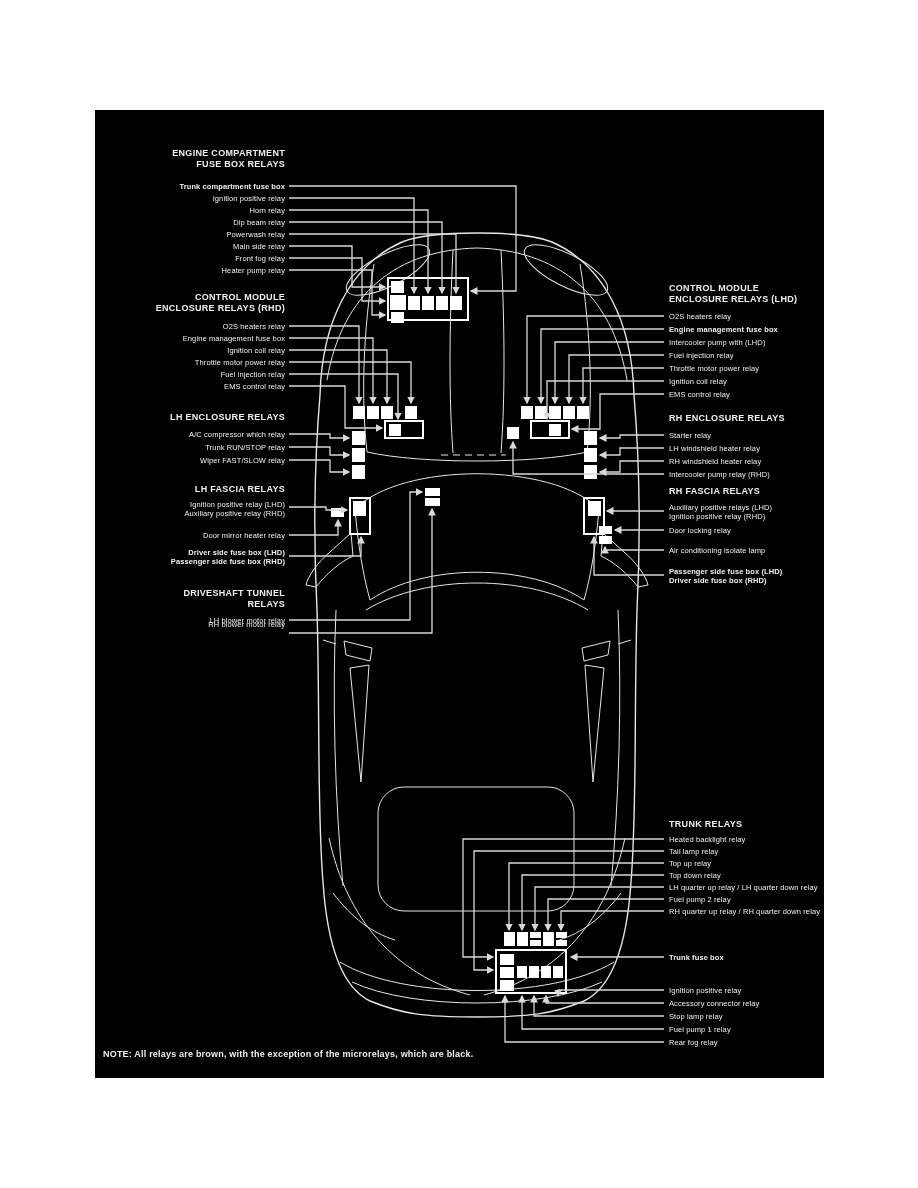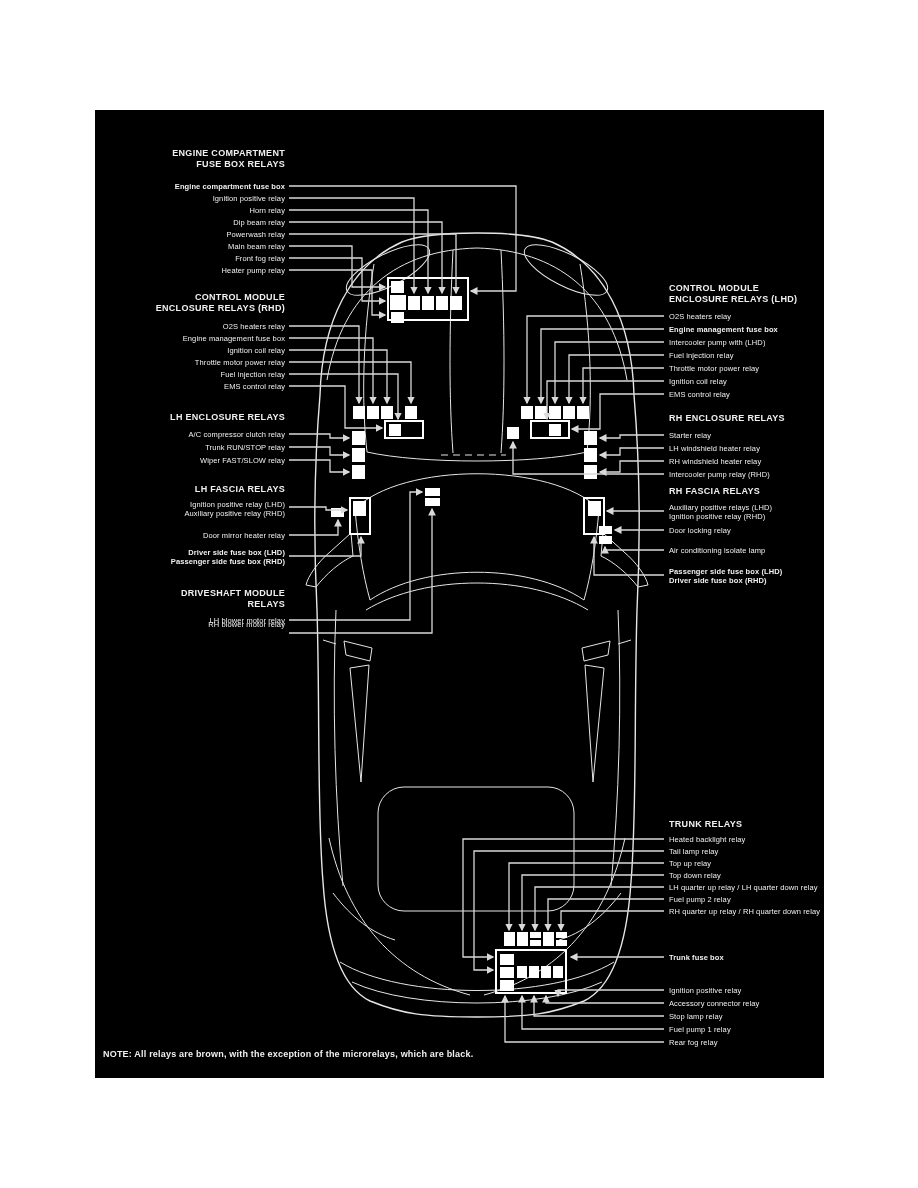--- a/index.html
+++ b/index.html
@@ -196,51 +196,51 @@
       <polyline marker-end="url(#arr)" points="664,990 558,990 558,996"></polyline>
       <polyline marker-end="url(#arr)" points="664,1003 546,1003 546,996"></polyline>
       <polyline marker-end="url(#arr)" points="664,1016 534,1016 534,996"></polyline>
       <polyline marker-end="url(#arr)" points="664,1029 522,1029 522,996"></polyline>
       <polyline marker-end="url(#arr)" points="664,1042 505,1042 505,996"></polyline>
     </g>
   </svg>
 
   <div class="lbl lcol hd" style="top:148px">ENGINE COMPARTMENT
 FUSE BOX RELAYS</div>
-  <div class="lbl lcol b" style="top:182px">Engine compartment fuse box</div>
+  <div class="lbl lcol b" style="top:182px">Trunk compartment fuse box</div>
   <div class="lbl lcol" style="top:194px">Ignition positive relay</div>
   <div class="lbl lcol" style="top:206px">Horn relay</div>
   <div class="lbl lcol" style="top:218px">Dip beam relay</div>
   <div class="lbl lcol" style="top:230px">Powerwash relay</div>
-  <div class="lbl lcol" style="top:242px">Main beam relay</div>
+  <div class="lbl lcol" style="top:242px">Main side relay</div>
   <div class="lbl lcol" style="top:254px">Front fog relay</div>
   <div class="lbl lcol" style="top:266px">Heater pump relay</div>
 
   <div class="lbl lcol hd" style="top:292px">CONTROL MODULE
 ENCLOSURE RELAYS (RHD)</div>
   <div class="lbl lcol" style="top:322px">O2S heaters relay</div>
   <div class="lbl lcol" style="top:334px">Engine management fuse box</div>
   <div class="lbl lcol" style="top:346px">Ignition coil relay</div>
   <div class="lbl lcol" style="top:358px">Throttle motor power relay</div>
   <div class="lbl lcol" style="top:370px">Fuel injection relay</div>
   <div class="lbl lcol" style="top:382px">EMS control relay</div>
 
   <div class="lbl lcol hd" style="top:412px">LH ENCLOSURE RELAYS</div>
-  <div class="lbl lcol" style="top:430px">A/C compressor clutch relay</div>
+  <div class="lbl lcol" style="top:430px">A/C compressor which relay</div>
   <div class="lbl lcol" style="top:443px">Trunk RUN/STOP relay</div>
   <div class="lbl lcol" style="top:456px">Wiper FAST/SLOW relay</div>
 
   <div class="lbl lcol hd" style="top:484px">LH FASCIA RELAYS</div>
   <div class="lbl lcol" style="top:500px">Ignition positive relay (LHD)</div>
   <div class="lbl lcol" style="top:509px">Auxiliary positive relay (RHD)</div>
   <div class="lbl lcol" style="top:531px">Door mirror heater relay</div>
   <div class="lbl lcol b" style="top:548px">Driver side fuse box (LHD)</div>
   <div class="lbl lcol b" style="top:557px">Passenger side fuse box (RHD)</div>
 
-  <div class="lbl lcol hd" style="top:588px">DRIVESHAFT MODULE
+  <div class="lbl lcol hd" style="top:588px">DRIVESHAFT TUNNEL
 RELAYS</div>
   <div class="lbl lcol" style="top:616px">LH blower motor relay</div>
   <div class="lbl lcol" style="top:620px">RH blower motor relay</div>
 
   <div class="lbl rcol hd" style="top:283px">CONTROL MODULE
 ENCLOSURE RELAYS (LHD)</div>
   <div class="lbl rcol" style="top:312px">O2S heaters relay</div>
   <div class="lbl rcol b" style="top:325px">Engine management fuse box</div>
   <div class="lbl rcol" style="top:338px">Intercooler pump with (LHD)</div>
   <div class="lbl rcol" style="top:351px">Fuel injection relay</div>

